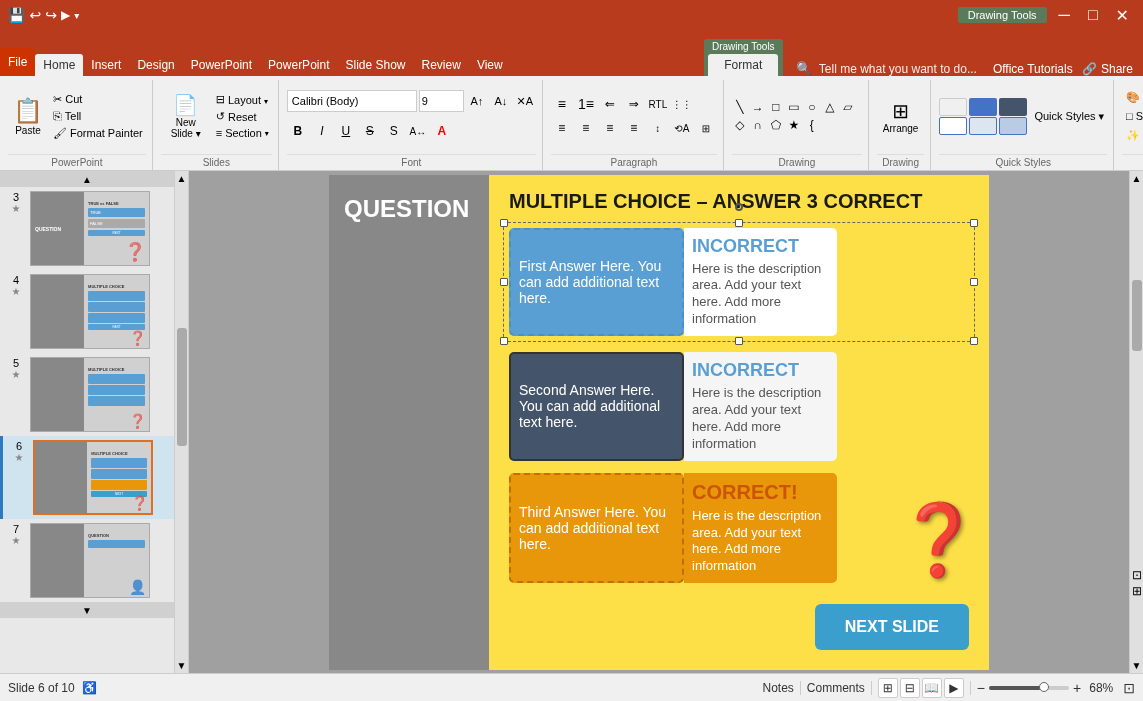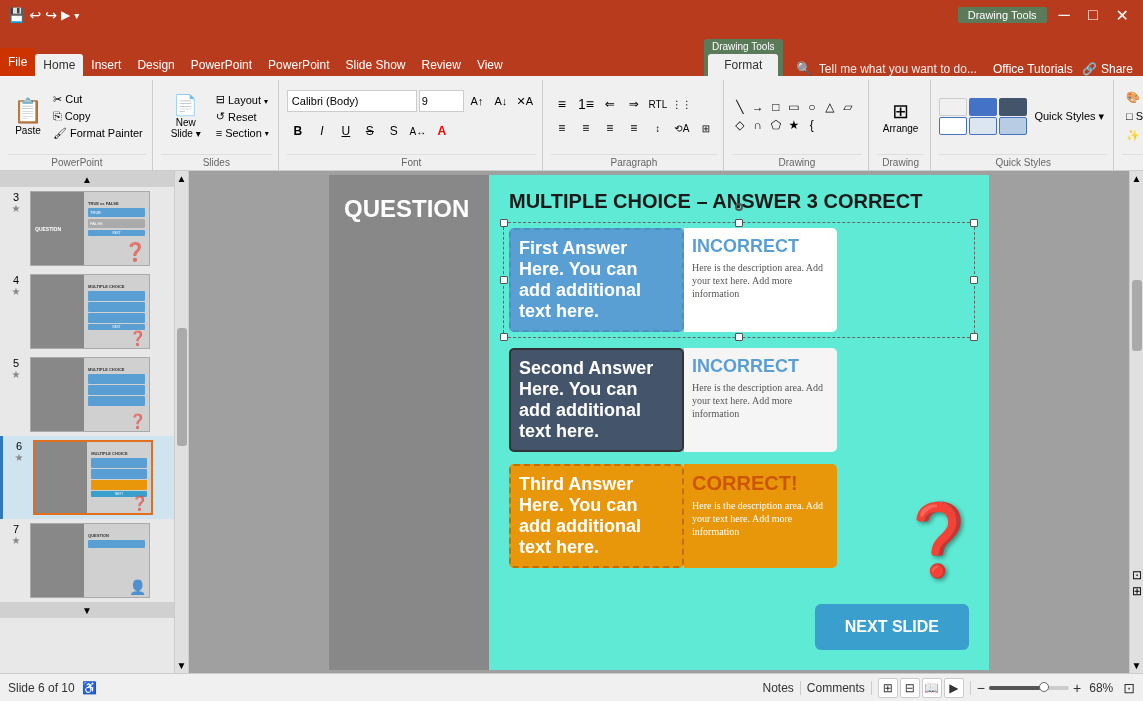--- a/index.html
+++ b/index.html
@@ -246,21 +246,21 @@
       color: white;
       line-height: 1.4;
     }
 
     .slide-right-panel {
       position: absolute;
       left: 160px;
       top: 0;
       right: 0;
       bottom: 0;
-      background: #5eead4;
+      background: #fde047;
       padding: 15px 20px;
     }
     .slide-title {
       font-size: 20px;
       font-weight: bold;
       color: #1a1a1a;
       margin-bottom: 15px;
     }
 
     
@@ -277,40 +277,40 @@
       padding: 8px;
       display: flex;
       align-items: center;
       border-radius: 5px;
     }
     .answer-box.orange {
       background: #e8960a;
       border-color: #c07000;
     }
     .answer-text {
-      font-size: 18px;
+      font-size: 14px;
       color: white;
-      font-weight: 700;
+      font-weight: 400;
     }
     .result-box {
       width: 153px;
       min-height: 70px;
       background: white;
       padding: 8px;
       border-radius: 0 5px 5px 0;
       position: relative;
     }
     .result-label {
       font-size: 18px;
       font-weight: bold;
       margin-bottom: 4px;
     }
     .result-label.incorrect { color: #5a9fd4; }
     .result-label.correct { color: #e8960a; }
-    .result-desc { font-size: 10px; color: #555; line-height: 1.3; font-family: Liberation Serif, serif; }
+    .result-desc { font-size: 13px; color: #555; line-height: 1.3; }
 
     
     .question-figure {
       position: absolute;
       right: 10px;
       bottom: 80px;
       width: 80px;
       height: 100px;
       display: flex;
       align-items: center;
@@ -441,21 +441,21 @@
         <div style="font-size:24px;">📋</div>
         <div style="font-size:10px;">Paste</div>
       </div>
       <div style="display:flex;flex-direction:column;gap:2px;">
         <div class="ribbon-small-btn">
           <span>✂</span>
           <span>Cut</span>
         </div>
         <div class="ribbon-small-btn">
           <span>⎘</span>
-          <span>Copy</span>
+          <span>Tell</span>
         </div>
         <div class="ribbon-small-btn">
           <span>🖌</span>
           <span>Format Painter</span>
         </div>
       </div>
     </div>
     <div class="ribbon-group-label">PowerPoint</div>
   </div>
 

